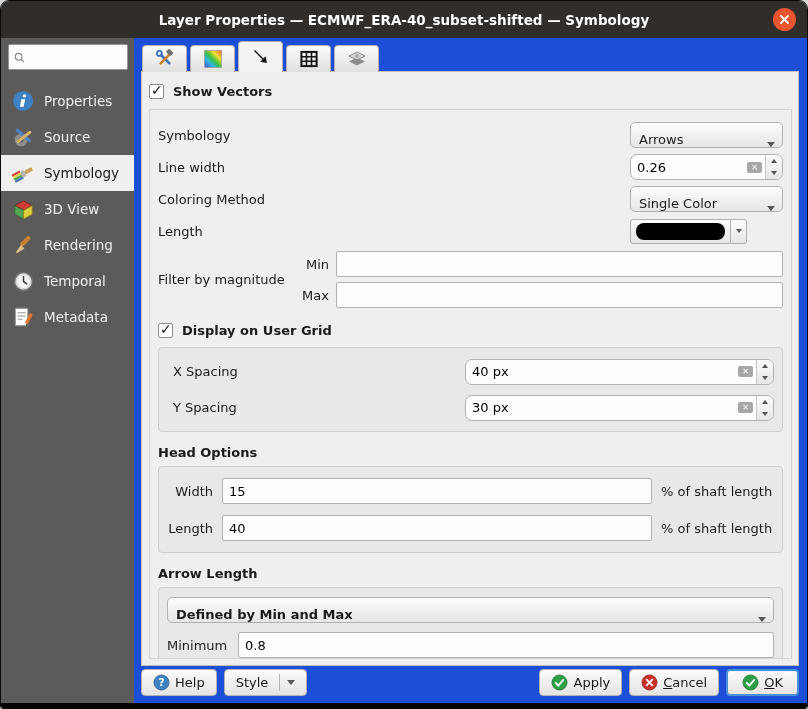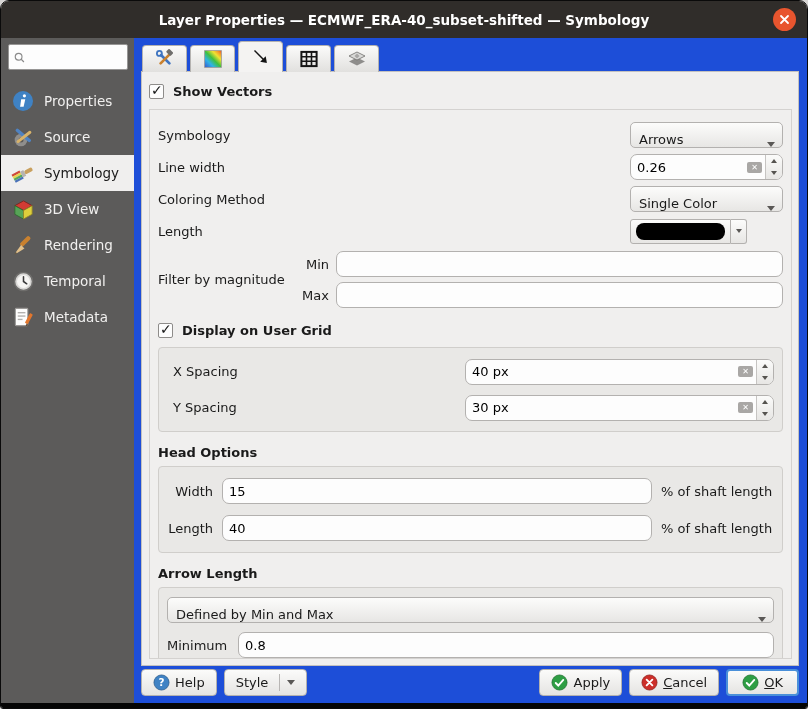--- a/index.html
+++ b/index.html
@@ -73,21 +73,21 @@
     font:13px "DejaVu Sans","Liberation Sans",sans-serif; background:transparent; }
   .clear-btn{ width:21px; display:flex; align-items:center; justify-content:center; flex:0 0 auto; }
   .clear-glyph{ width:15px; height:11px; background:#a9a7a5; border-radius:2px; color:#fff;
     font-size:8px; line-height:11px; text-align:center; }
   .spin-btns{ width:17px; flex:0 0 auto; border-left:1px solid #c6c4c2;
     background:linear-gradient(#fbfbfa,#e7e6e4); display:flex; flex-direction:column; }
   .spin-up,.spin-down{ flex:1; display:flex; align-items:center; justify-content:center; }
   .tri-up{ width:0;height:0;border-left:3.5px solid transparent;border-right:3.5px solid transparent;border-bottom:4.5px solid #55534f; }
   .tri-down{ width:0;height:0;border-left:3.5px solid transparent;border-right:3.5px solid transparent;border-top:4.5px solid #55534f; }
 
-  .text-input{ height:26px; border:1px solid #b3b1af; border-radius:7px; background:#fdfdfd;
+  .text-input{ height:26px; border:1px solid #b3b1af; border-radius:2px; background:#fdfdfd;
     padding:0 6px; font:13px "DejaVu Sans","Liberation Sans",sans-serif; outline:none; width:100%; }
 
   
   .color-ctl{ display:flex; width:153px; }
   .color-btn{ width:101px; height:25px; border:1px solid #b3b1af; border-radius:3px 0 0 3px;
     background:linear-gradient(#fcfcfb,#e7e6e4); display:flex; align-items:center; justify-content:center; }
   .swatch{ width:89px; height:17px; border-radius:8px; }
   .color-dd{ width:16px; height:25px; border:1px solid #b3b1af; border-left:none;
     border-radius:0 3px 3px 0; background:linear-gradient(#fcfcfb,#e7e6e4);
     display:flex; align-items:center; justify-content:center; }
@@ -417,21 +417,21 @@
               <span class="ho-lbl">Length</span>
               <input class="text-input" style="flex: 1 1 0%; width: auto;" type="text" value="40">
               <span class="ho-suffix">% of shaft length</span>
             </div>
           </div>
 
           <div class="section-title-row">
             <span class="bold">Arrow Length</span>
           </div>
           <div class="groupbox">
-            <div class="combo" style="width:100%;">
+            <div class="combo" style="width:100%;font-weight:bold;">
               <span class="val">Defined by Min and Max</span>
               <span class="caret"></span>
             </div>
             <div class="al-row">
               <span class="al-lbl">Minimum</span>
               <input class="text-input" style="flex: 1 1 0%; width: auto;" type="text" value="0.8">
             </div>
 
           </div>
 

